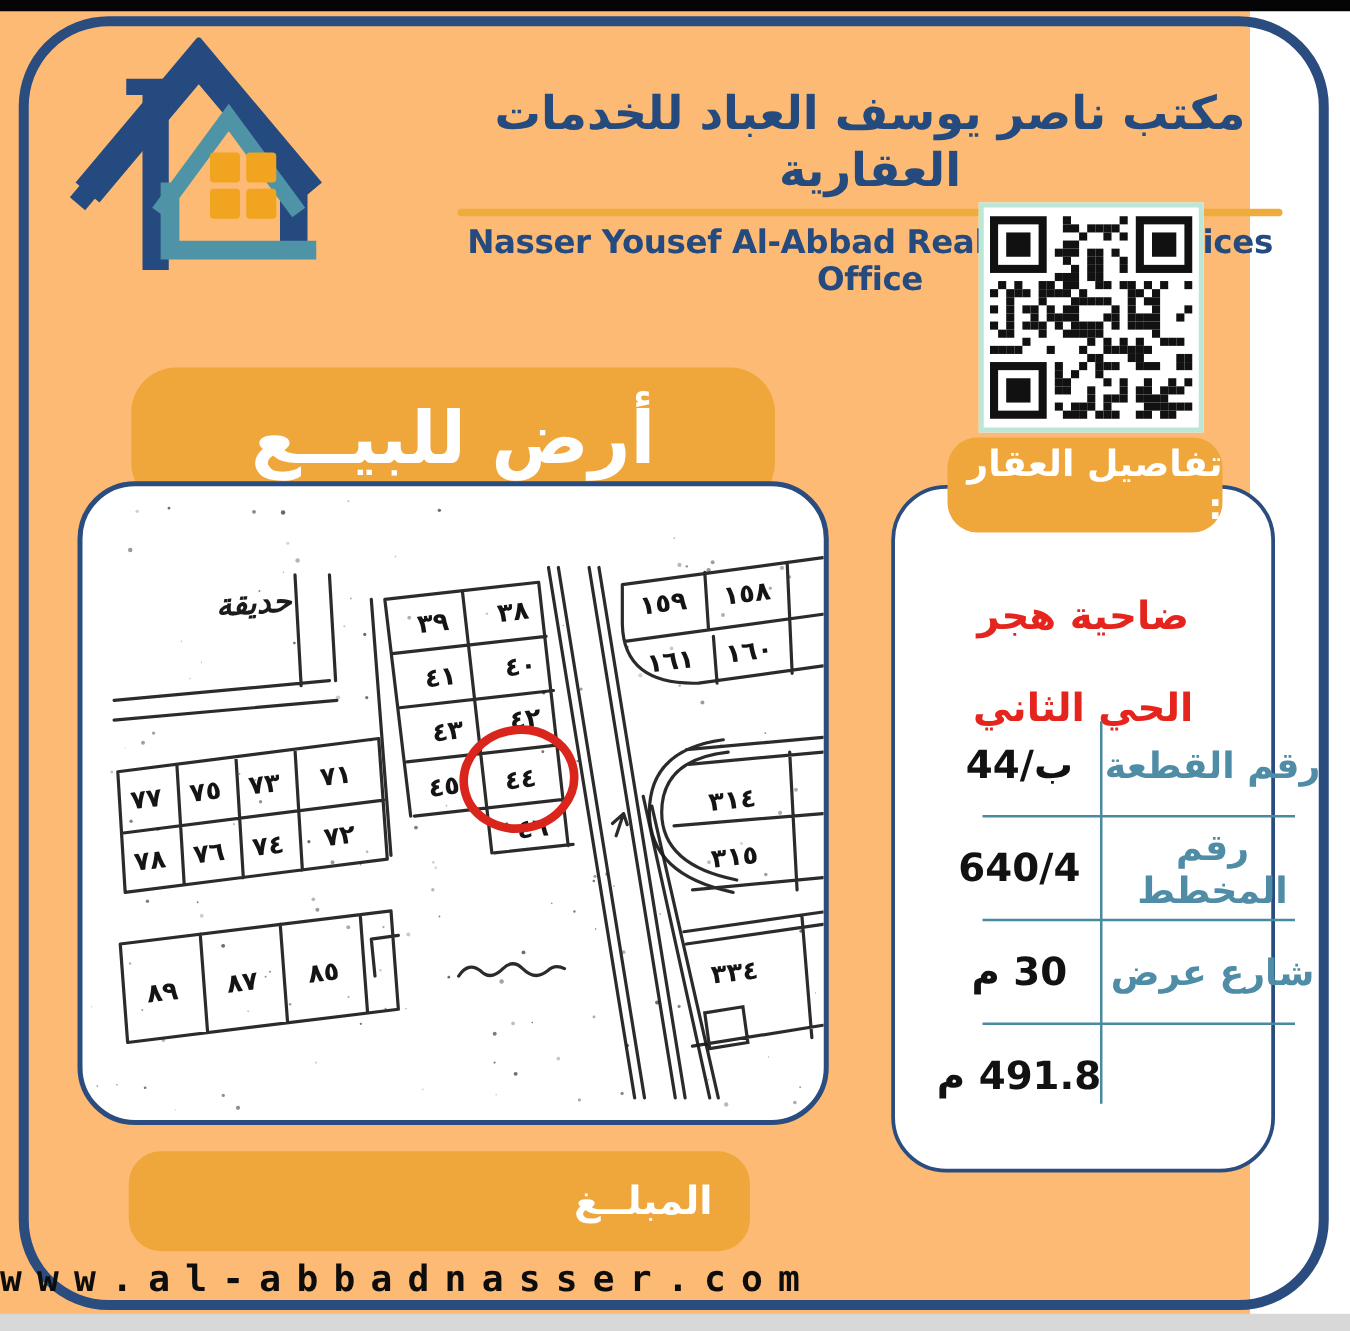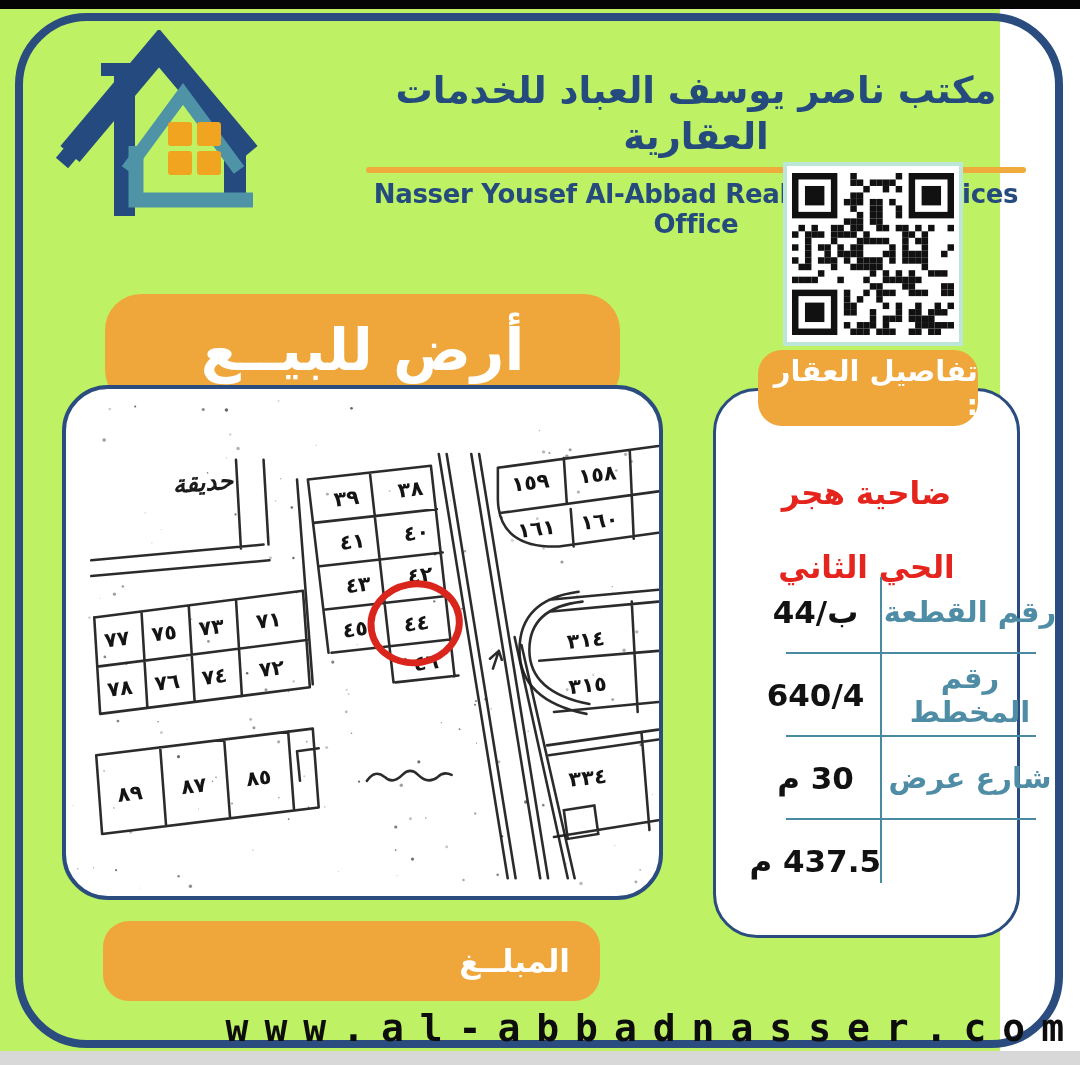--- a/index.html
+++ b/index.html
@@ -1,18 +1,18 @@
 <!DOCTYPE html>
 <html><head>
 <meta charset="utf-8">
 <style>
   * { margin:0; padding:0; box-sizing:border-box; }
   html,body { width:1080px; height:1065px; background:#ffffff; overflow:hidden;
               font-family:"DejaVu Sans", sans-serif; }
-  .poster { position:relative; width:1000px; height:1065px; background:#bef264; }
+  .poster { position:relative; width:1000px; height:1065px; background:#fdba74; }
 
   .top-strip    { position:absolute; left:0; top:0; width:1080px; height:9px; background:#050505; }
   .bottom-strip { position:absolute; left:0; top:1051px; width:1080px; height:14px; background:#d8d8d8; }
 
   .frame { position:absolute; left:15px; top:13px; width:1048px; height:1035px;
            border:8px solid #2a4c7e; border-radius:72px; }
 
   
   .logo { position:absolute; left:52px; top:30px; width:215px; height:205px; }
   .titles { position:absolute; left:360px; top:68px; width:672px; text-align:center; }
@@ -62,22 +62,22 @@
 
   
   .amount-banner { position:absolute; left:103px; top:921px; width:497px; height:80px;
                    background:#efa63b; border-radius:26px; }
   .amount-label { position:absolute; right:30px; top:50%; transform:translateY(-50%);
                   color:#ffffff; font-size:31px; font-weight:bold; direction:rtl; }
   .amount-value { position:absolute; left:48px; top:50%; transform:translateY(-50%);
                   color:#111111; font-size:45px; font-weight:bold; direction:rtl; white-space:nowrap; }
 
   
-  .website { position:absolute; left:0; top:1006px; width:1080px; text-align:right;
-             font-family:"DejaVu Sans Mono", monospace; font-weight:bold; font-size:38px;
+  .website { position:absolute; left:0; top:1006px; width:1080px; text-align:left;
+             font-family:"DejaVu Sans Mono", monospace; font-weight:bold; font-size:29px;
              color:#0d0d0d; letter-spacing:0.42em; }
 </style>
 </head>
 <body>
 
 <div class="poster">
 
   <div class="top-strip"></div>
 
   <div class="frame"></div>
@@ -574,21 +574,21 @@
       </div>
       <div class="hline" style="top:164px;"></div>
 
       <div class="drow" style="top:166px;">
         <span class="val">30 م</span>
         <span class="lbl">شارع عرض</span>
       </div>
       <div class="hline" style="top:247px;"></div>
 
       <div class="drow" style="top:249px;">
-        <span class="val">437.5 م</span>
+        <span class="val">491.8 م</span>
       </div>
     </div>
   </div>
 
   <div class="amount-banner">
     <span class="amount-label">المبلــغ</span>
   </div>
 
   <div class="website">www.al-abbadnasser.com</div>
 

